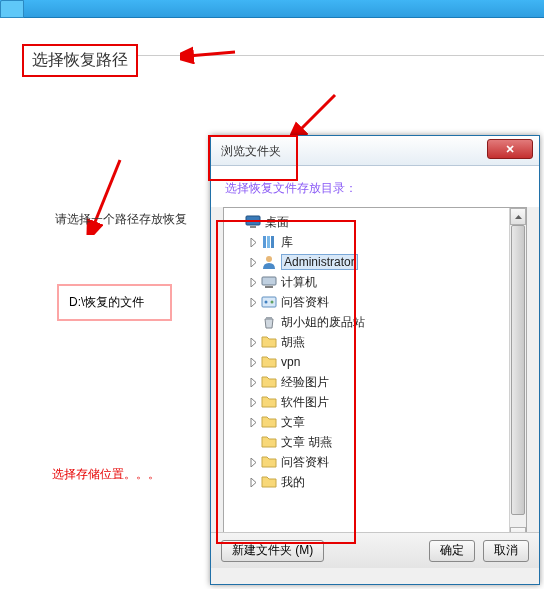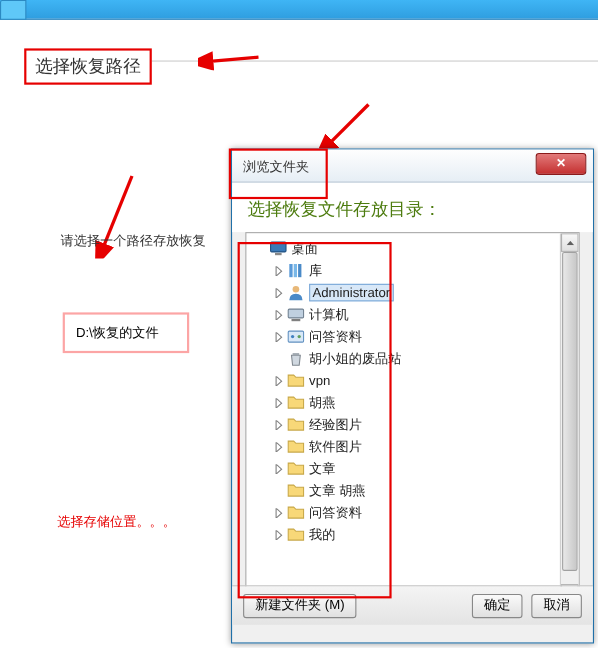--- a/index.html
+++ b/index.html
@@ -16,21 +16,21 @@
 
   .label-text { position: absolute; top: 211px; left: 55px; font-size: 12px; color: #333; }
   .path-box { position: absolute; top: 236px; left: 57px; border: 2px solid #fca5a5; padding: 8px 10px; background: #fff; font-size: 12px; min-width: 115px; margin-top: 48px; }
 
   .choose-text { position: absolute; top: 466px; left: 52px; font-size: 12px; color: #e60000; }
 
   .dialog { position: absolute; top: 135px; left: 210px; width: 330px; height: 450px; background: #f0f0f0; border: 1px solid #2070a8; box-shadow: 0 0 6px rgba(0,0,0,0.4); }
   .dialog-title { position: relative; height: 30px; background: linear-gradient(#fefefe,#e6eef5); border-bottom: 1px solid #b8c8d8; }
   .dialog-title span { position: absolute; left: 10px; top: 7px; font-size: 12px; color: #333; }
   .dialog-close { position: absolute; right: 6px; top: 3px; width: 46px; height: 20px; background: linear-gradient(#e27a7a,#c43030); border: 1px solid #8a1a1a; border-radius: 3px; color: #fff; text-align: center; line-height: 18px; font-weight: bold; font-size: 11px; cursor: pointer; }
-  .dialog-subtitle { padding: 14px 14px 10px; font-size: 16px; color: #4d7c0f; background: #fff; }
+  .dialog-subtitle { padding: 14px 14px 10px; font-size: 12px; color: #8b5cf6; background: #fff; }
   
   .title-redbox { position: absolute; top: 135px; left: 208px; width: 90px; height: 46px; border: 2px solid #e60000; pointer-events: none; }
 
   .tree-wrap { position: relative; background: #fff; margin: 0 12px; border: 1px solid #a8a8a8; height: 338px; overflow: hidden; }
   .tree-redbox { position: absolute; top: 220px; left: 216px; width: 140px; height: 324px; border: 2px solid #e60000; pointer-events: none; z-index: 5;}
   .tree { padding: 4px 2px; }
   .tree-item { display: flex; align-items: center; height: 20px; padding-left: 6px; cursor: pointer; white-space: nowrap; }
   .tree-item.selected .label-span { border: 1px solid #7aa8d8; background: #d8e8f8; padding: 0 2px; }
   .expander { width: 11px; height: 11px; margin-right: 2px; display: inline-flex; align-items: center; justify-content: center; }
   .expander svg { display: block; }
@@ -192,34 +192,34 @@
           <span class="expander">
             <svg width="9" height="9">
               <path d="M2,0 L7,4.5 L2,9 z" fill="none" stroke="#808080" stroke-width="1"></path>
             </svg>
           </span>
           <span class="ticon">
             <svg width="16" height="16">
               <path d="M1,3 L6,3 L8,5 L15,5 L15,13 L1,13 z" fill="#f8d878" stroke="#c8a848"></path>
             </svg>
           </span>
+          <span class="label-span">胡燕</span>
+        </div>
+        <div class="tree-item" style="padding-left: 22px;">
+          <span class="expander">
+            <svg width="9" height="9">
+              <path d="M2,0 L7,4.5 L2,9 z" fill="none" stroke="#808080" stroke-width="1"></path>
+            </svg>
+          </span>
+          <span class="ticon">
+            <svg width="16" height="16">
+              <path d="M1,3 L6,3 L8,5 L15,5 L15,13 L1,13 z" fill="#f8d878" stroke="#c8a848"></path>
+            </svg>
+          </span>
           <span class="label-span">vpn</span>
-        </div>
-        <div class="tree-item" style="padding-left: 22px;">
-          <span class="expander">
-            <svg width="9" height="9">
-              <path d="M2,0 L7,4.5 L2,9 z" fill="none" stroke="#808080" stroke-width="1"></path>
-            </svg>
-          </span>
-          <span class="ticon">
-            <svg width="16" height="16">
-              <path d="M1,3 L6,3 L8,5 L15,5 L15,13 L1,13 z" fill="#f8d878" stroke="#c8a848"></path>
-            </svg>
-          </span>
-          <span class="label-span">胡燕</span>
         </div>
         <div class="tree-item" style="padding-left: 22px;">
           <span class="expander">
             <svg width="9" height="9">
               <path d="M2,0 L7,4.5 L2,9 z" fill="none" stroke="#808080" stroke-width="1"></path>
             </svg>
           </span>
           <span class="ticon">
             <svg width="16" height="16">
               <path d="M1,3 L6,3 L8,5 L15,5 L15,13 L1,13 z" fill="#f8d878" stroke="#c8a848"></path>

